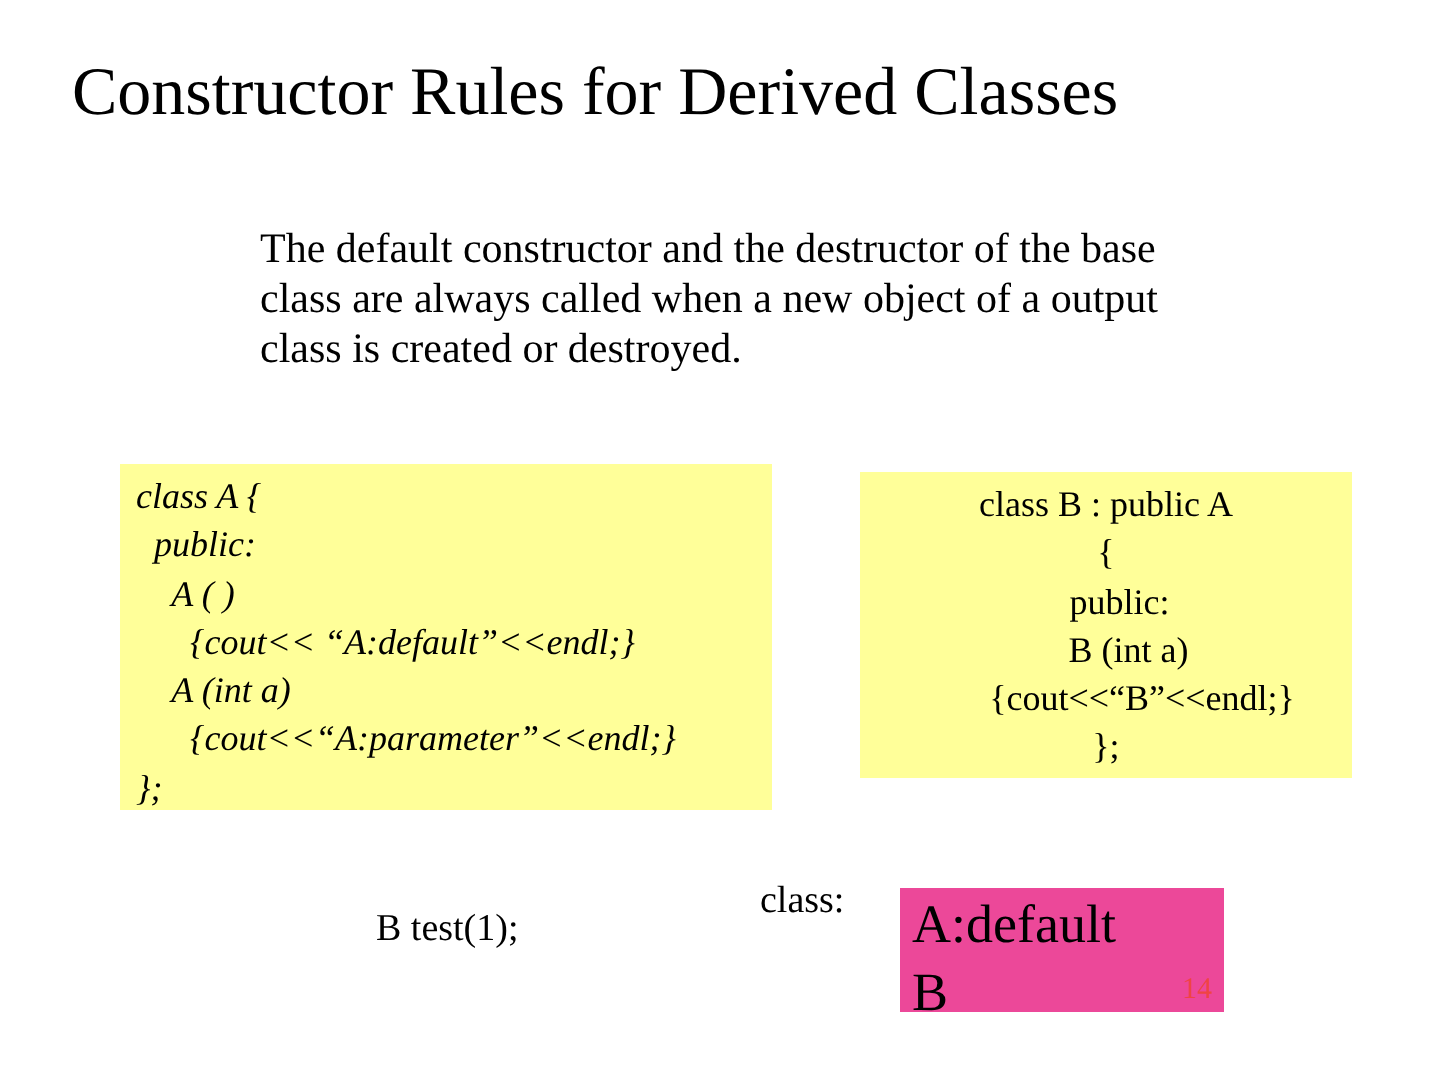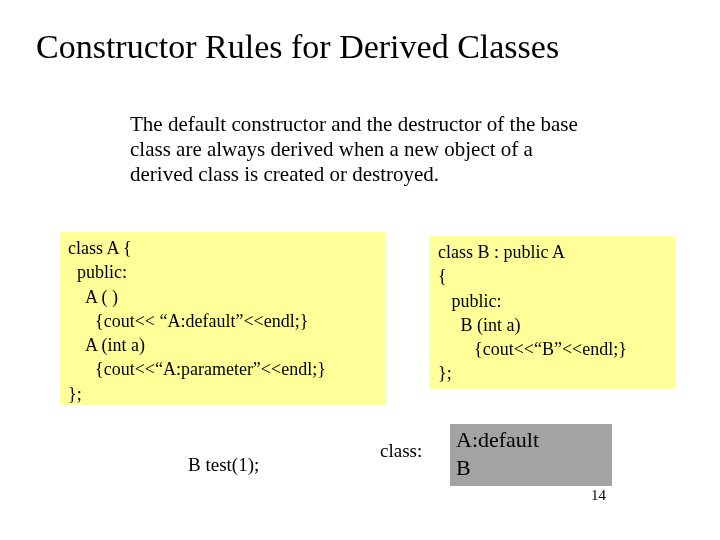--- a/index.html
+++ b/index.html
@@ -39,68 +39,70 @@
     font-size: 18px;
     line-height: 1.35;
     padding: 4px 8px;
     white-space: pre;
   }
   .code-a {
     top: 232px;
     left: 60px;
     width: 310px;
     height: 165px;
+    font-style: italic;
   }
   .code-b {
     top: 236px;
     left: 430px;
     width: 230px;
     height: 145px;
+    text-align: center;
   }
   .call-box {
     position: absolute;
     top: 454px;
     left: 188px;
     width: 120px;
     font-size: 19px;
   }
   .output-label {
     position: absolute;
     top: 440px;
     left: 380px;
     font-size: 19px;
   }
   .output-box {
     position: absolute;
-    top: 424px;
+    top: 444px;
     left: 450px;
     width: 150px;
     height: 58px;
-    background: #a3a3a3;
-    font-size: 22px;
+    background: #ec4899;
+    font-size: 27px;
     line-height: 1.25;
     padding: 2px 6px;
     white-space: pre;
   }
   .page-num {
     position: absolute;
     bottom: 36px;
     right: 30px;
     font-size: 15px;
-    color: #000000;
+    color: #ef4444;
   }
 </style>
 </head>
 <body>
 
 <div class="slide">
 
   <div class="title">Constructor Rules for Derived Classes</div>
 
-  <div class="body-text">The default constructor and the destructor of the base class are always derived when a new object of a derived class is created or destroyed.</div>
+  <div class="body-text">The default constructor and the destructor of the base class are always called when a new object of a output class is created or destroyed.</div>
 
   <div class="code-box code-a">class A {
   public:
     A ( )
       {cout&lt;&lt; “A:default”&lt;&lt;endl;}
     A (int a)
       {cout&lt;&lt;“A:parameter”&lt;&lt;endl;}
 };</div>
 
   <div class="code-box code-b">class B : public A

